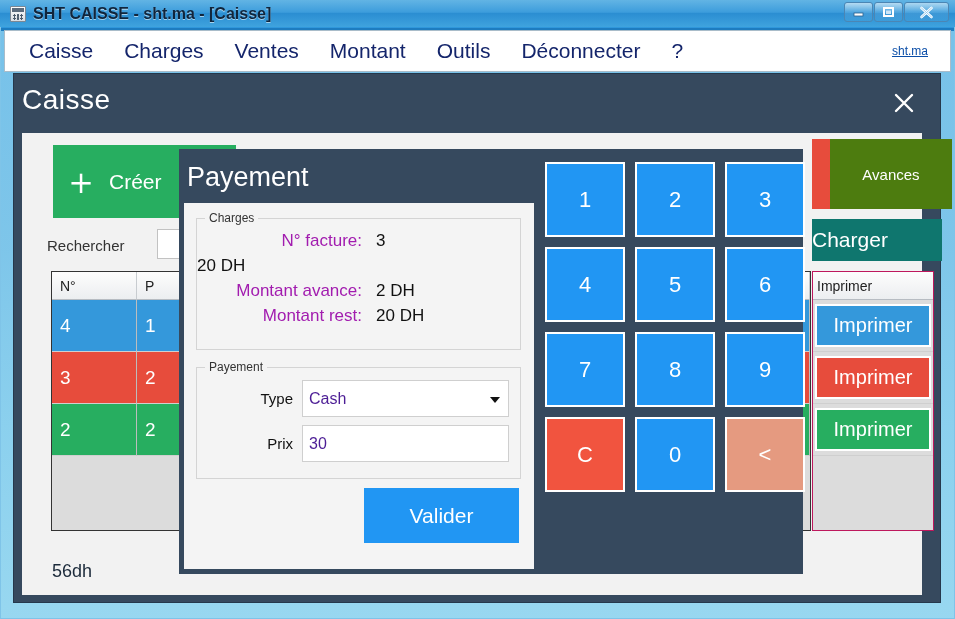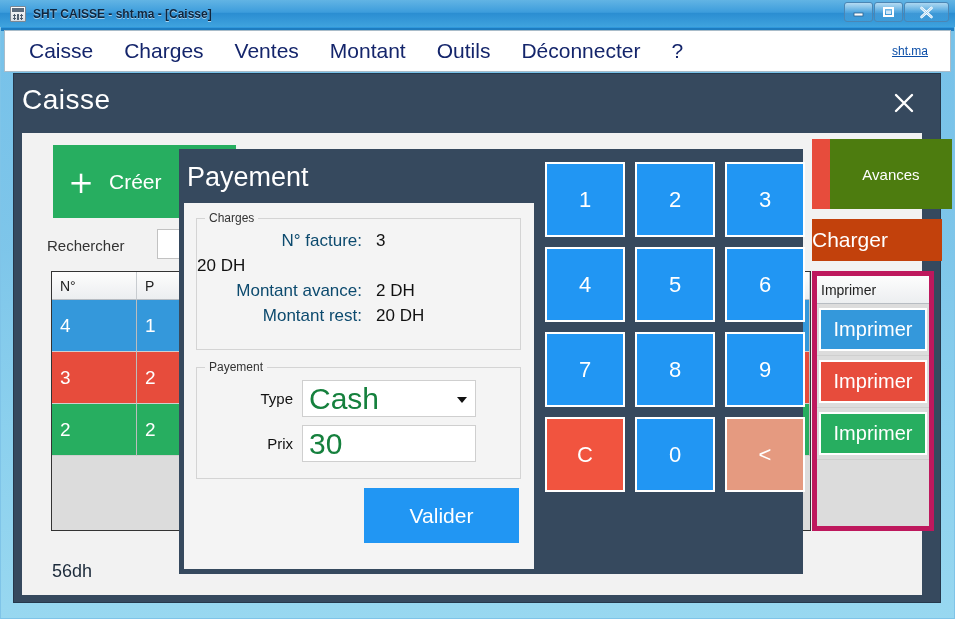--- a/index.html
+++ b/index.html
@@ -47,21 +47,21 @@
     width: 10px; height: 6px;
     background:
       radial-gradient(circle at 1.5px 1.5px, #4a5a6b 1.1px, transparent 1.3px),
       radial-gradient(circle at 5px 1.5px, #4a5a6b 1.1px, transparent 1.3px),
       radial-gradient(circle at 8.5px 1.5px, #4a5a6b 1.1px, transparent 1.3px),
       radial-gradient(circle at 1.5px 4.5px, #4a5a6b 1.1px, transparent 1.3px),
       radial-gradient(circle at 5px 4.5px, #4a5a6b 1.1px, transparent 1.3px),
       radial-gradient(circle at 8.5px 4.5px, #4a5a6b 1.1px, transparent 1.3px);
   }
   #title-text {
-    font-size: 12px; color: #10253c; font-weight: 600;
+    font-size: 16px; color: #10253c; font-weight: 600;
     text-shadow: 0 1px 0 rgba(255,255,255,0.55);
     white-space: nowrap;
   }
   #win-controls {
     position: absolute; right: 6px; top: 2px;
     display: flex; gap: 1px;
   }
   .win-btn {
     width: 29px; height: 20px;
     background: linear-gradient(180deg, rgba(255,255,255,0.55), rgba(255,255,255,0.12) 48%, rgba(255,255,255,0.03));
@@ -179,26 +179,26 @@
     position: absolute; left: 0; top: 6px; width: 140px; height: 70px;
     display: flex;
   }
   #avances-red { width: 18px; background: #e74c3c; }
   #avances-blue {
     flex: 1; background: #4d7c0f; color: #fff; font-size: 15px;
     display: flex; align-items: center; justify-content: center; cursor: pointer;
   }
   #charger-button {
     position: absolute; left: 0; top: 86px; width: 130px; height: 42px;
-    background: #c2410c; color: #fff; font-size: 21px;
+    background: #0f766e; color: #fff; font-size: 21px;
     display: flex; align-items: center; cursor: pointer;
   }
   #imprimer-grid {
     position: absolute; left: 0; top: 138px; width: 122px; height: 260px;
-    background: #dcdcdc; border: 5px solid #be185d;
+    background: #dcdcdc; border: 1px solid #be185d;
   }
   #imprimer-grid-header {
     height: 28px;
     background: linear-gradient(180deg,#fdfdfd,#eceef0);
     border-bottom: 1px solid #b7bcc2;
     font-size: 14px; color: #222;
     display: flex; align-items: center; padding-left: 4px;
   }
   .imprimer-cell {
     height: 52px; border-bottom: 1px solid #cfcfcf;
@@ -248,35 +248,35 @@
   fieldset.group > legend {
     font-size: 12px; color: #333; padding: 0 4px; margin-left: 8px;
   }
   #facture-group { left: 12px; top: 8px; width: 325px; height: 139px; }
   #payement-group { left: 12px; top: 157px; width: 325px; height: 119px; }
 
   .info-row {
     display: flex; align-items: baseline; margin-bottom: 5px;
   }
   .info-label {
-    width: 179px; text-align: right; font-size: 17px; color: #0c4a6e;
+    width: 179px; text-align: right; font-size: 17px; color: #a21caf;
     padding-right: 14px;
   }
   .info-value { font-size: 17px; color: #111; }
   #facture-rows { padding-top: 6px; }
 
   .field-row { display: flex; align-items: center; margin-bottom: 8px; }
   .field-label {
     width: 105px; text-align: right; padding-right: 9px;
     font-size: 15px; color: #111;
   }
   .field-input {
-    width: 174px; height: 37px;
+    width: 207px; height: 37px;
     background: #ffffff; border: 1px solid #cfcfcf;
-    font-size: 30px; color: #15803d; padding: 0 6px;
+    font-size: 16px; color: #4c1d95; padding: 0 6px;
     display: flex; align-items: center;
     font-family: "Liberation Sans", sans-serif;
   }
   .field-input.select { position: relative; padding-right: 22px; }
   .caret {
     position: absolute; right: 8px; top: 50%;
     width: 0; height: 0; margin-top: -2px;
     border-left: 5px solid transparent;
     border-right: 5px solid transparent;
     border-top: 6px solid #111;

